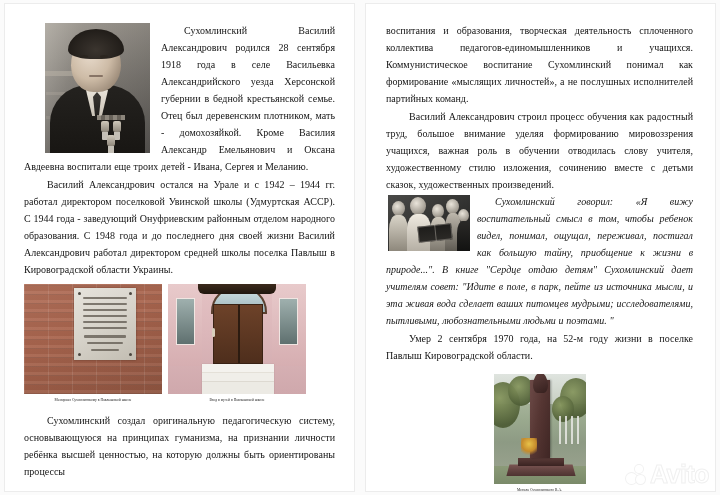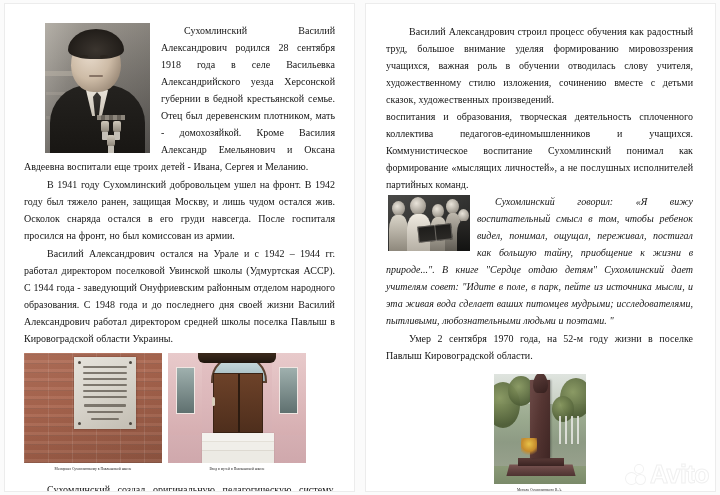--- a/index.html
+++ b/index.html
@@ -358,21 +358,20 @@
         <div class="medal m3"></div>
         <div class="head"></div>
         <div class="hair"></div>
         <div class="eye l"></div>
         <div class="eye r"></div>
         <div class="mouth"></div>
       </div>
     </div>
 
     <p class="body-text">Сухомлинский Василий Александрович родился 28 сентября 1918 года в селе Васильевка Александрийского уезда Херсонской губернии в бедной крестьянской семье. Отец был деревенским плотником, мать - домохозяйкой. Кроме Василия Александр Емельянович и Оксана Авдеевна воспитали еще троих детей - Ивана, Сергея и Меланию.</p>
-    <p class="body-text gap-before-sm">В 1941 году Сухомлинский добровольцем ушел на фронт. В 1942 году был тяжело ранен, защищая Москву, и лишь чудом остался жив. Осколок снаряда остался в его груди навсегда. После госпиталя просился на фронт, но был комиссован из армии.</p>
     <p class="body-text gap-before-sm">Василий Александрович остался на Урале и с 1942 – 1944 гг. работал директором поселковой Увинской школы (Удмуртская АССР). С 1944 года - заведующий Онуфриевским районным отделом народного образования. С 1948 года и до последнего дня своей жизни Василий Александрович работал директором средней школы поселка Павлыш в Кировоградской области Украины.</p>
 
     <div class="photo-row">
       <div class="photo-col">
         <div class="photo photo-plaque">
           <div class="brick-noise"></div>
           <div class="slab">
             <span class="bolt tl"></span>
               <span class="bolt tr"></span>
             <span class="bolt bl"></span>
@@ -406,22 +405,22 @@
         </div>
         <div class="caption">Вход в музей в Павлышской школе</div>
       </div>
     </div>
 
     <p class="body-text gap-before">Сухомлинский создал оригинальную педагогическую систему, основывающуюся на принципах гуманизма, на признании личности ребёнка высшей ценностью, на которую должны быть ориентированы процессы</p>
   </div>
 
   <div class="page page-right">
 
+    <p class="body-text no-indent">воспитания и образования, творческая деятельность сплоченного коллектива педагогов-единомышленников и учащихся. Коммунистическое воспитание Сухомлинский понимал как формирование «мыслящих личностей», а не послушных исполнителей партийных команд.</p>
     <p class="body-text gap-before-sm">Василий Александрович строил процесс обучения как радостный труд, большое внимание уделяя формированию мировоззрения учащихся, важная роль в обучении отводилась слову учителя, художественному стилю изложения, сочинению вместе с детьми сказок, художественных произведений.</p>
-    <p class="body-text no-indent">воспитания и образования, творческая деятельность сплоченного коллектива педагогов-единомышленников и учащихся. Коммунистическое воспитание Сухомлинский понимал как формирование «мыслящих личностей», а не послушных исполнителей партийных команд.</p>
 
     <div class="kids-photo">
       <span class="kface" style="left:4px;  top:6px;  width:13px; height:15px;"></span>
       <span class="kface" style="left:22px; top:2px;  width:16px; height:18px;"></span>
       <span class="kface" style="left:44px; top:9px;  width:12px; height:14px;"></span>
       <span class="kface" style="left:58px; top:4px;  width:13px; height:15px;"></span>
       <span class="kface" style="left:70px; top:14px; width:11px; height:13px;"></span>
       <span class="kbody" style="left:1px;  top:20px; width:19px; height:36px; background:linear-gradient(180deg,#d9d4c8,#8e887c);"></span>
       <span class="kbody" style="left:19px; top:19px; width:24px; height:37px; background:linear-gradient(180deg,#efeae0,#b5afa4);"></span>
       <span class="kbody" style="left:42px; top:22px; width:17px; height:34px; background:linear-gradient(180deg,#cfc9bd,#7d786e);"></span>

